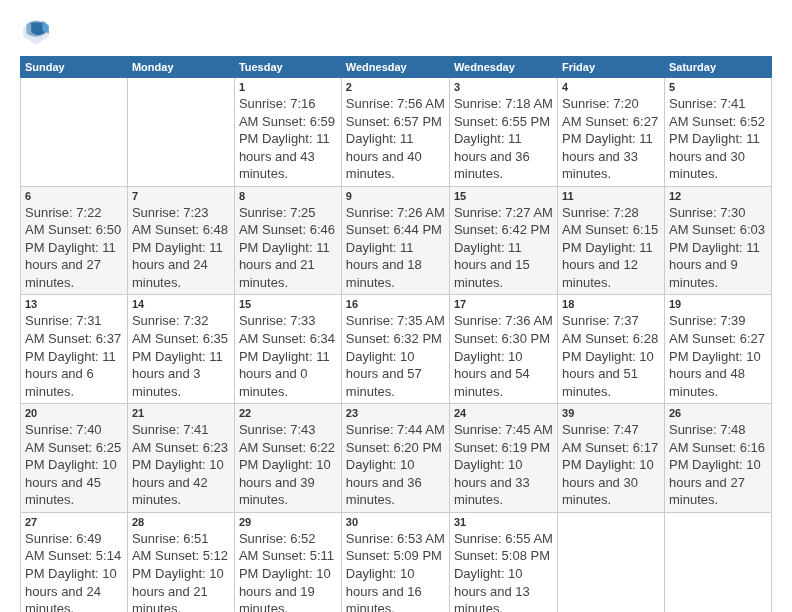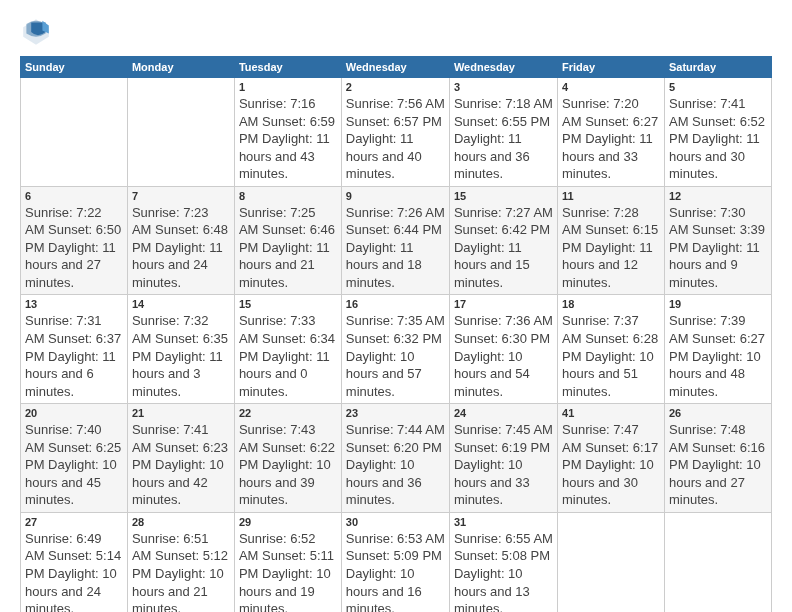--- a/index.html
+++ b/index.html
@@ -207,21 +207,21 @@
           </td>
           <td>
             <span class="day-num">11</span>
             <div class="cell-content">Sunrise: 7:28 AM
 Sunset: 6:15 PM
 Daylight: 11 hours and 12 minutes.</div>
           </td>
           <td>
             <span class="day-num">12</span>
             <div class="cell-content">Sunrise: 7:30 AM
-Sunset: 3:39 PM
+Sunset: 6:03 PM
 Daylight: 11 hours and 9 minutes.</div>
           </td>
         </tr>
         <tr>
           <td>
             <span class="day-num">13</span>
             <div class="cell-content">Sunrise: 7:31 AM
 Sunset: 6:37 PM
 Daylight: 11 hours and 6 minutes.</div>
           </td>
@@ -287,21 +287,21 @@
 Sunset: 6:20 PM
 Daylight: 10 hours and 36 minutes.</div>
           </td>
           <td>
             <span class="day-num">24</span>
             <div class="cell-content">Sunrise: 7:45 AM
 Sunset: 6:19 PM
 Daylight: 10 hours and 33 minutes.</div>
           </td>
           <td>
-            <span class="day-num">41</span>
+            <span class="day-num">39</span>
             <div class="cell-content">Sunrise: 7:47 AM
 Sunset: 6:17 PM
 Daylight: 10 hours and 30 minutes.</div>
           </td>
           <td>
             <span class="day-num">26</span>
             <div class="cell-content">Sunrise: 7:48 AM
 Sunset: 6:16 PM
 Daylight: 10 hours and 27 minutes.</div>
           </td>

